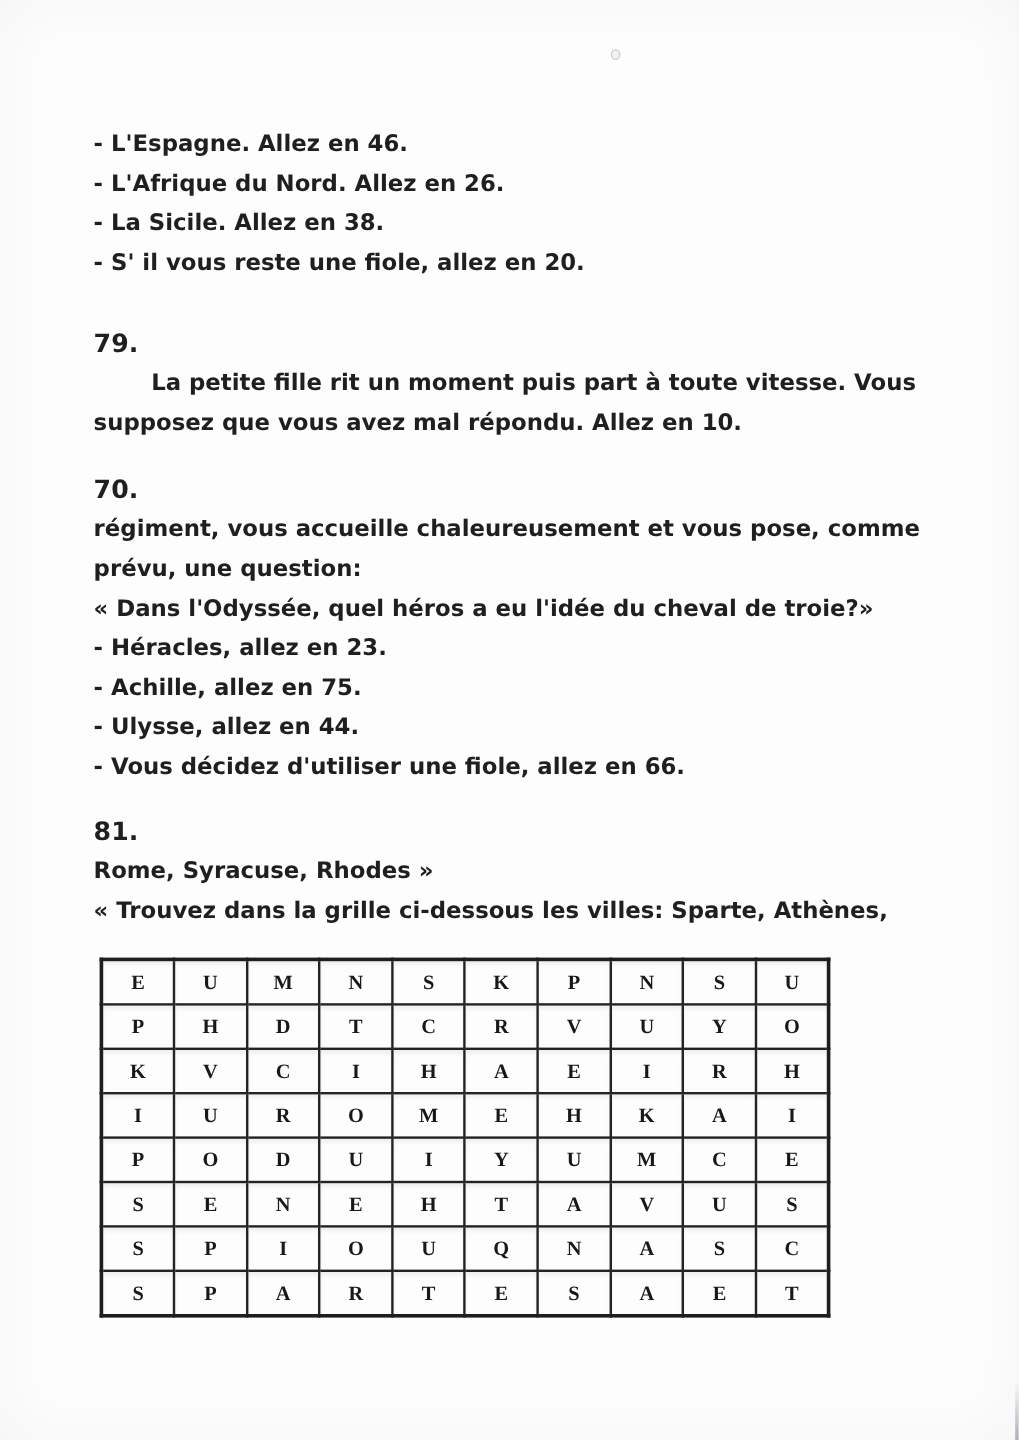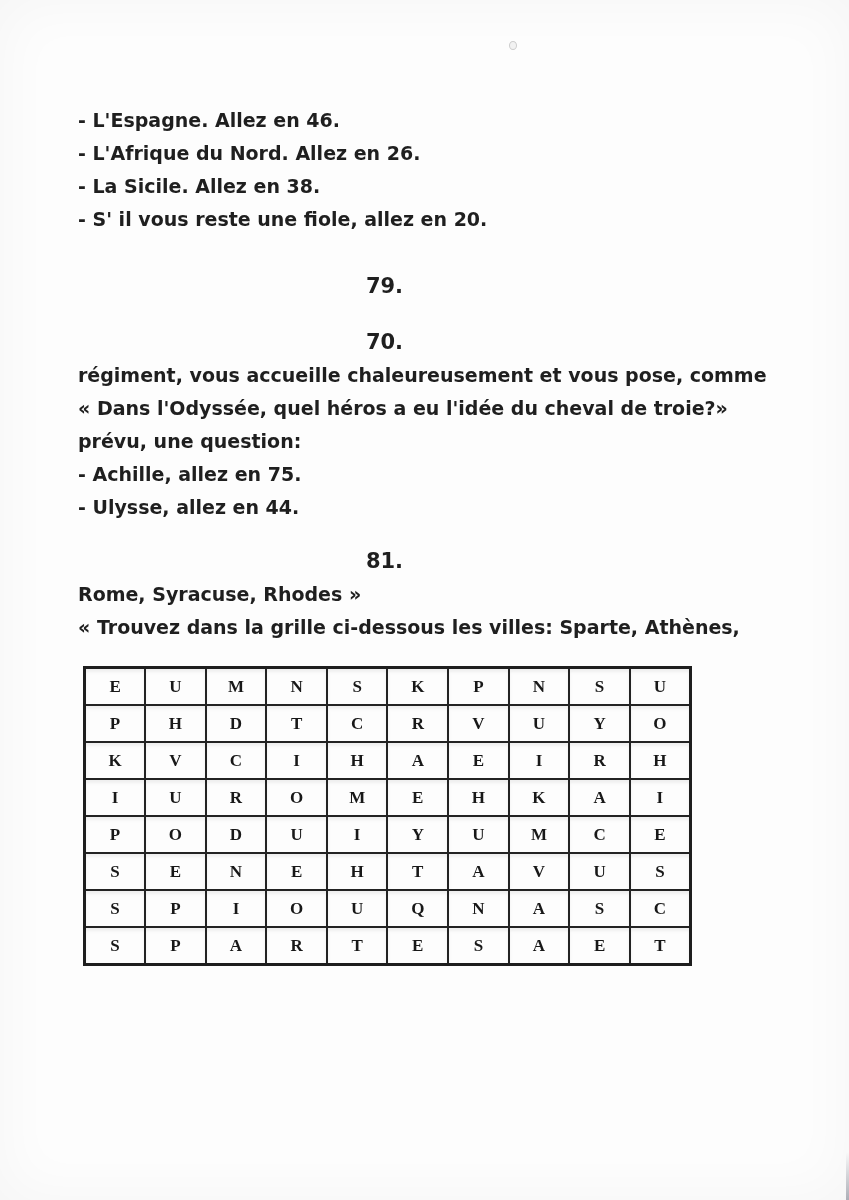--- a/index.html
+++ b/index.html
@@ -14,21 +14,21 @@
     font-weight:bold;
     box-shadow:inset 0 0 60px rgba(0,0,0,0.035);
   }
   .content{
     padding:104px 70px 0 78px;
     font-size:19px;
     line-height:33px;
   }
   .line{white-space:nowrap;}
   .indent{padding-left:48px;}
-  .section-number{text-align:center;width:613px;font-size:21px;}
+  .section-number{text-align:left;width:613px;font-size:21px;}
   .sn-79{margin-top:34px;}
   .sn-80{margin-top:23px;}
   .sn-81{margin-top:21px;}
   table.grid{
     border-collapse:collapse;
     table-layout:fixed;
     width:609px;height:231px;
     margin:22px 0 0 5px;
     border:3px solid #1e1e1e;
   }
@@ -60,30 +60,36 @@
   <div class="content">
 
     <div>
       <div class="line">- L'Espagne. Allez en 46.</div>
       <div class="line">- L'Afrique du Nord. Allez en 26.</div>
       <div class="line">- La Sicile. Allez en 38.</div>
       <div class="line">- S' il vous reste une fiole, allez en 20.</div>
     </div>
 
     <div class="section-number sn-79">79.</div>
+    <div>
+      <div class="line indent">La petite fille rit un moment puis part à toute vitesse. Vous</div>
+      <div class="line">supposez que vous avez mal répondu. Allez en 10.</div>
+    </div>
 
     <div class="section-number sn-80">70.</div>
     <div>
       <div class="line">régiment, vous accueille chaleureusement et vous pose, comme</div>
+      <div class="line">prévu, une question:</div>
       <div class="line">« Dans l'Odyssée, quel héros a eu l'idée du cheval de troie?»</div>
-      <div class="line">prévu, une question:</div>
-    </div>
-    <div>
+    </div>
+    <div>
+      <div class="line">- Héracles, allez en 23.</div>
       <div class="line">- Achille, allez en 75.</div>
       <div class="line">- Ulysse, allez en 44.</div>
+      <div class="line">- Vous décidez d'utiliser une fiole, allez en 66.</div>
     </div>
 
     <div class="section-number sn-81">81.</div>
     <div>
       <div class="line">Rome, Syracuse, Rhodes »</div>
       <div class="line">« Trouvez dans la grille ci-dessous les villes: Sparte, Athènes,</div>
     </div>
 
     <table class="grid">
       <tbody>

